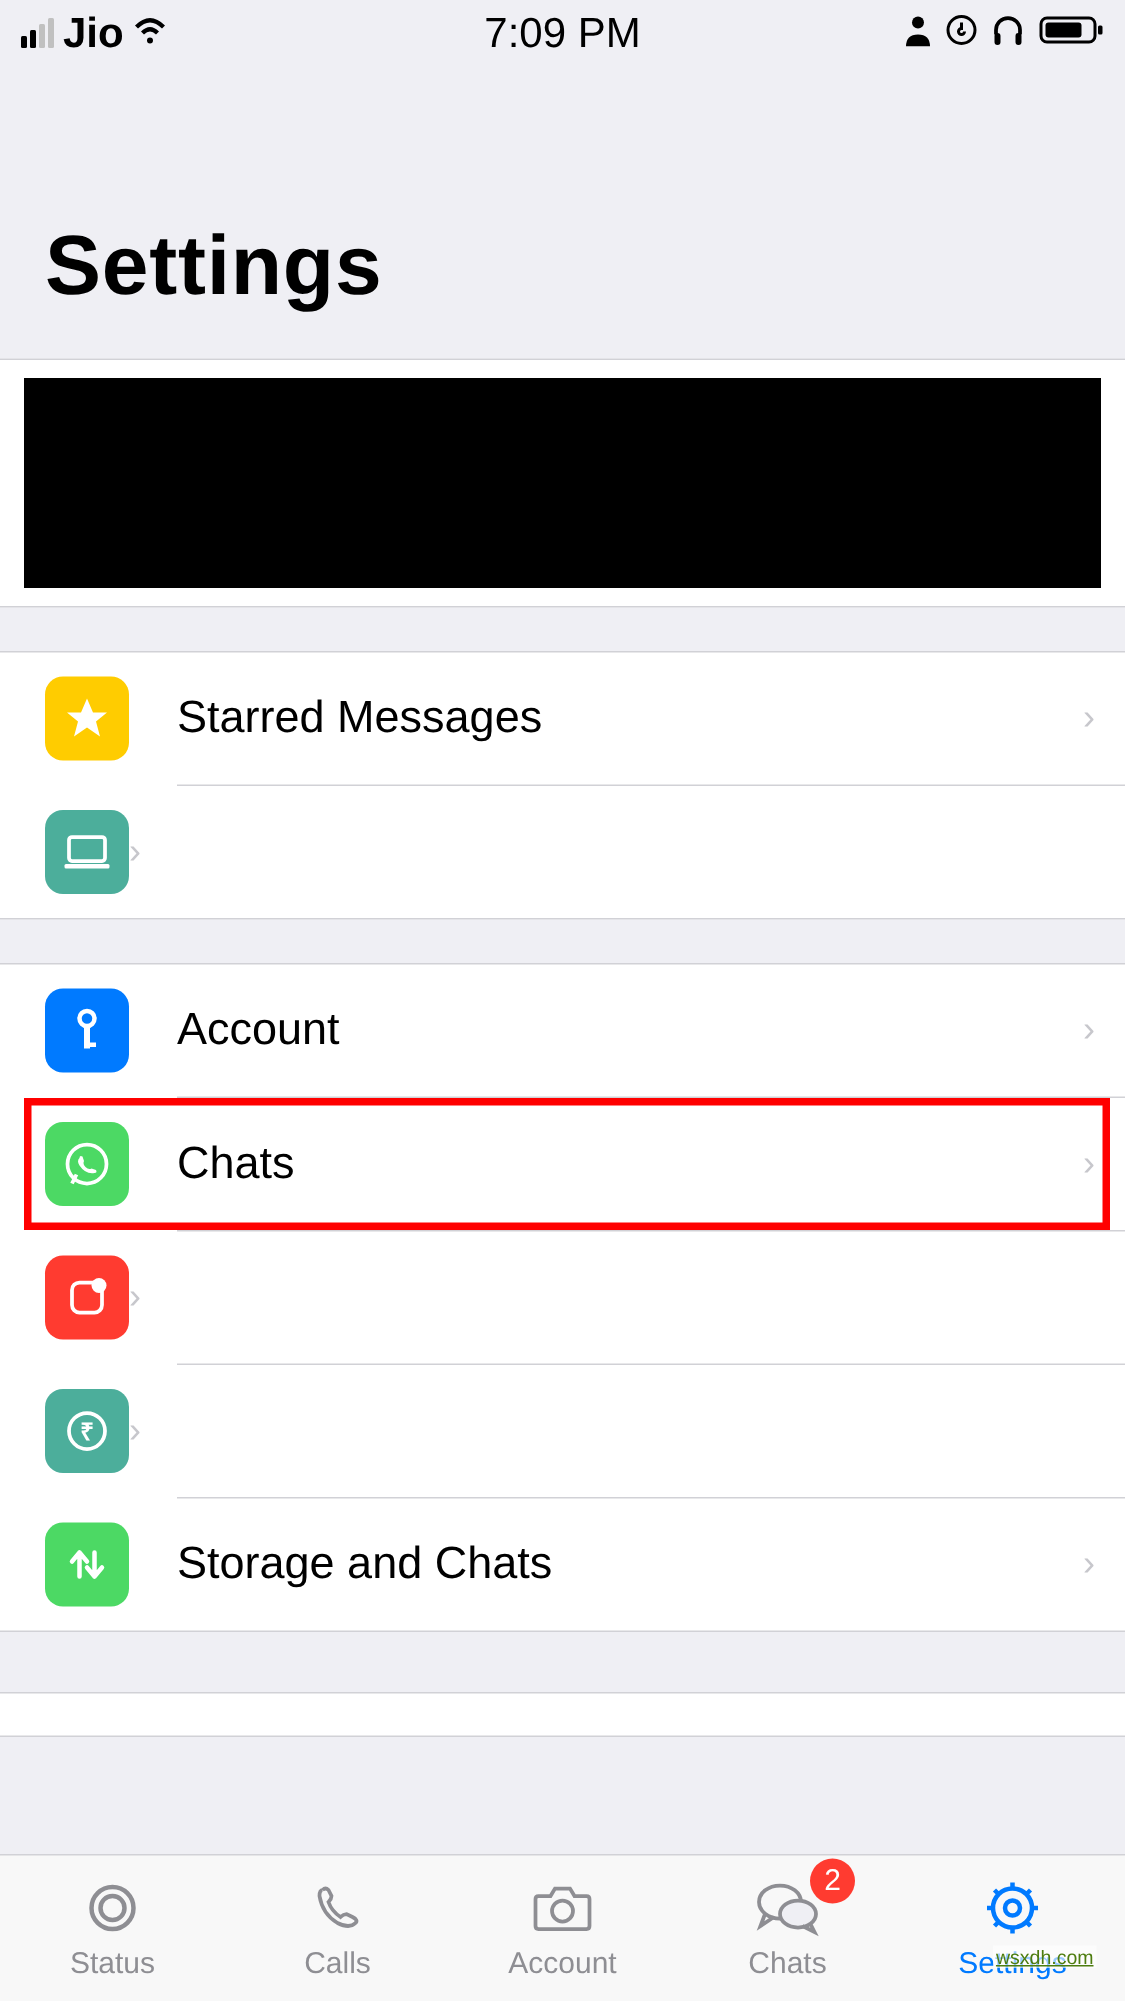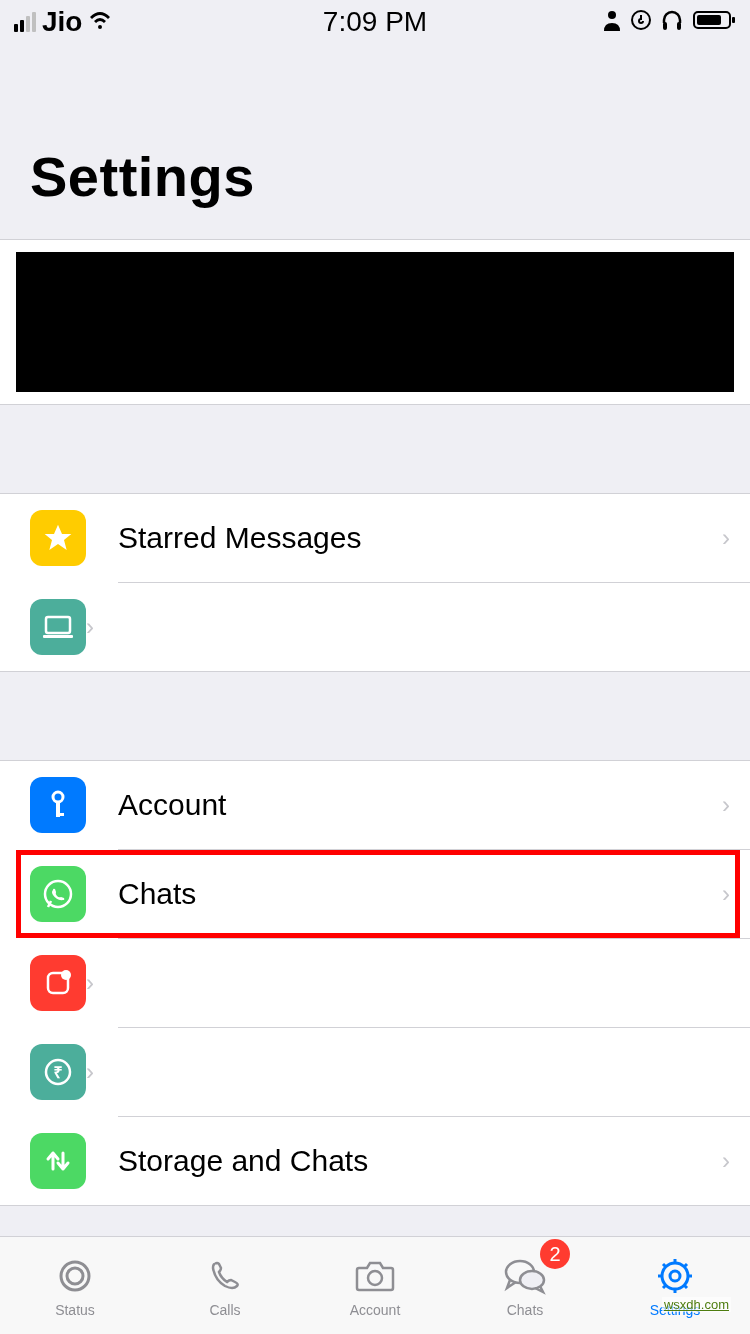--- a/index.html
+++ b/index.html
@@ -58,21 +58,21 @@
       border-bottom: 1px solid #d1d1d6;
       padding: 12px 16px;
     }
     .profile-block {
       background: #000;
       height: 140px;
       width: 100%;
     }
     .section {
       background: #fff;
-      margin-top: 88px;
+      margin-top: 29px;
       border-top: 1px solid #d1d1d6;
       border-bottom: 1px solid #d1d1d6;
     }
     .row {
       display: flex;
       align-items: center;
       padding: 16px 20px 16px 30px;
       position: relative;
       min-height: 88px;
     }
@@ -127,21 +127,21 @@
       display: flex;
       flex-direction: column;
       align-items: center;
       justify-content: center;
       color: #8e8e93;
       gap: 4px;
       position: relative;
     }
     .tab.active { color: #007aff; }
     .tab-icon { height: 44px; display:flex; align-items:center; justify-content:center;}
-    .tab-label { font-size: 14px; }
+    .tab-label { font-size: 20px; }
     .badge {
       position: absolute;
       top: 2px;
       right: 30px;
       background: #ff3b30;
       color: #fff;
       border-radius: 50%;
       width: 30px;
       height: 30px;
       font-size: 20px;

